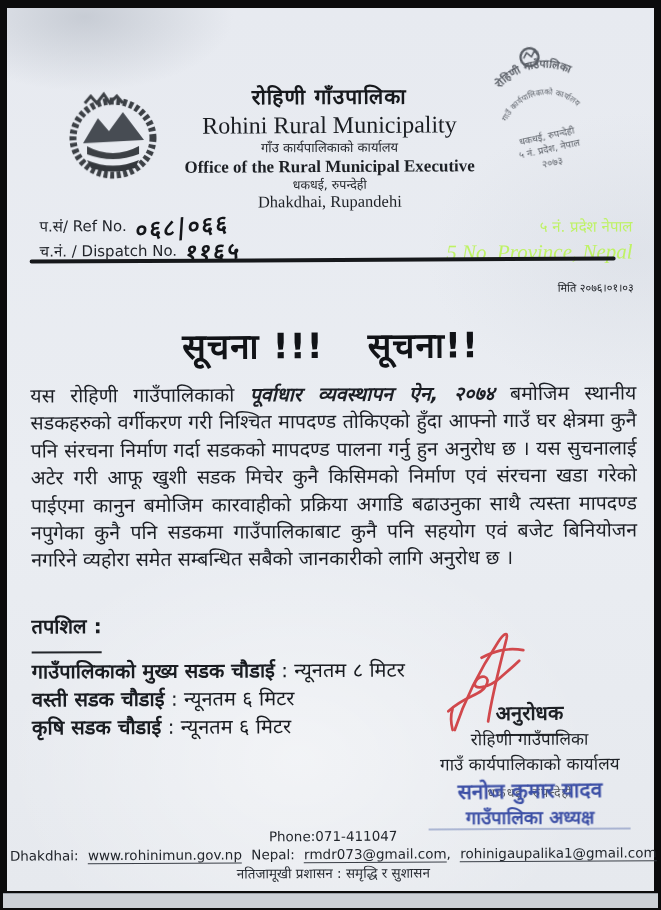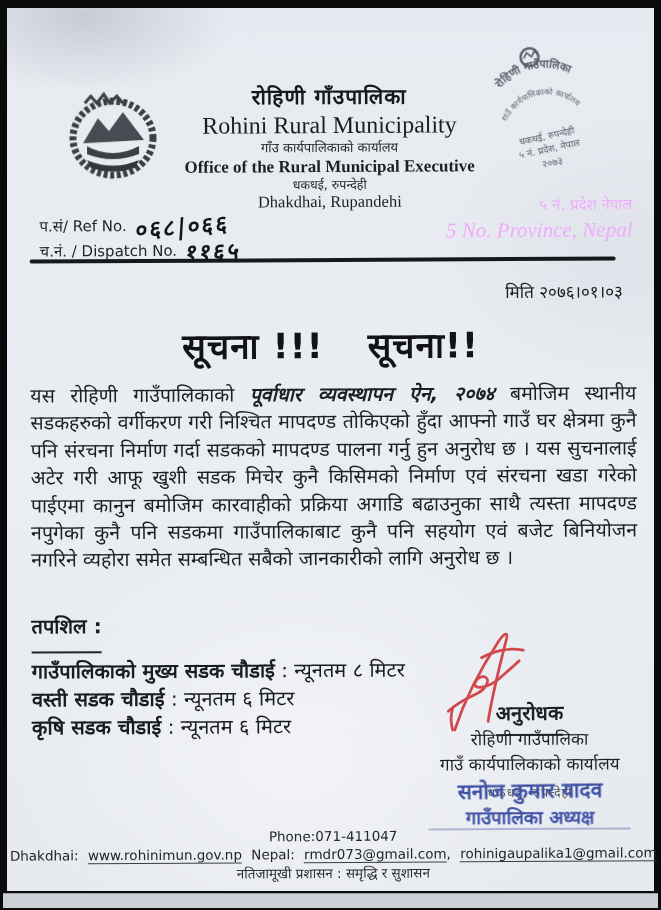--- a/index.html
+++ b/index.html
@@ -25,25 +25,25 @@
   .hdr .en-office{font-family:"Liberation Serif",serif;font-size:17px;font-weight:bold;margin-top:1px;}
   .hdr .np-place{font-size:12.5px;margin-top:2px;}
   .hdr .en-place{font-family:"Liberation Serif",serif;font-size:16.5px;margin-top:1px;}
 
   
   .refline{left:40px;top:209px;font-size:15px;color:#22252b;}
   .dispatchline{left:40px;top:234px;font-size:15px;color:#22252b;}
   .handwrite{display:inline-block;font-size:23px;font-weight:600;color:#14161a;
     transform:rotate(-4deg) skewX(-8deg);margin-left:4px;vertical-align:-4px;letter-spacing:2px;}
   .hw2{transform:rotate(-2deg) skewX(-10deg);}
-  .province{right:28px;top:195px;text-align:right;font-size:15px;color:#f0abfc;}
+  .province{right:28px;top:217px;text-align:right;font-size:15px;color:#bef264;}
   .province .en{font-family:"Liberation Serif",serif;font-style:italic;font-size:21px;margin-top:4px;}
 
   .rule{left:30px;top:258px;width:586px;height:3.5px;background:#16181b;border-radius:2px;}
-  .dateline{right:38px;top:281px;font-size:17px;color:#1b1e23;}
+  .dateline{right:27px;top:281px;font-size:11px;color:#1b1e23;}
 
   
   .notice{left:0;top:321px;width:100%;display:flex;justify-content:center;gap:44px;
     font-size:35px;font-weight:bold;color:#111317;letter-spacing:1px;}
 
   
   .bodytext{left:30px;top:381px;width:606px;font-size:19.5px;line-height:27.4px;
     text-align:justify;color:#1c1f25;}
   .bodytext .act{font-weight:bold;font-style:italic;}
 

